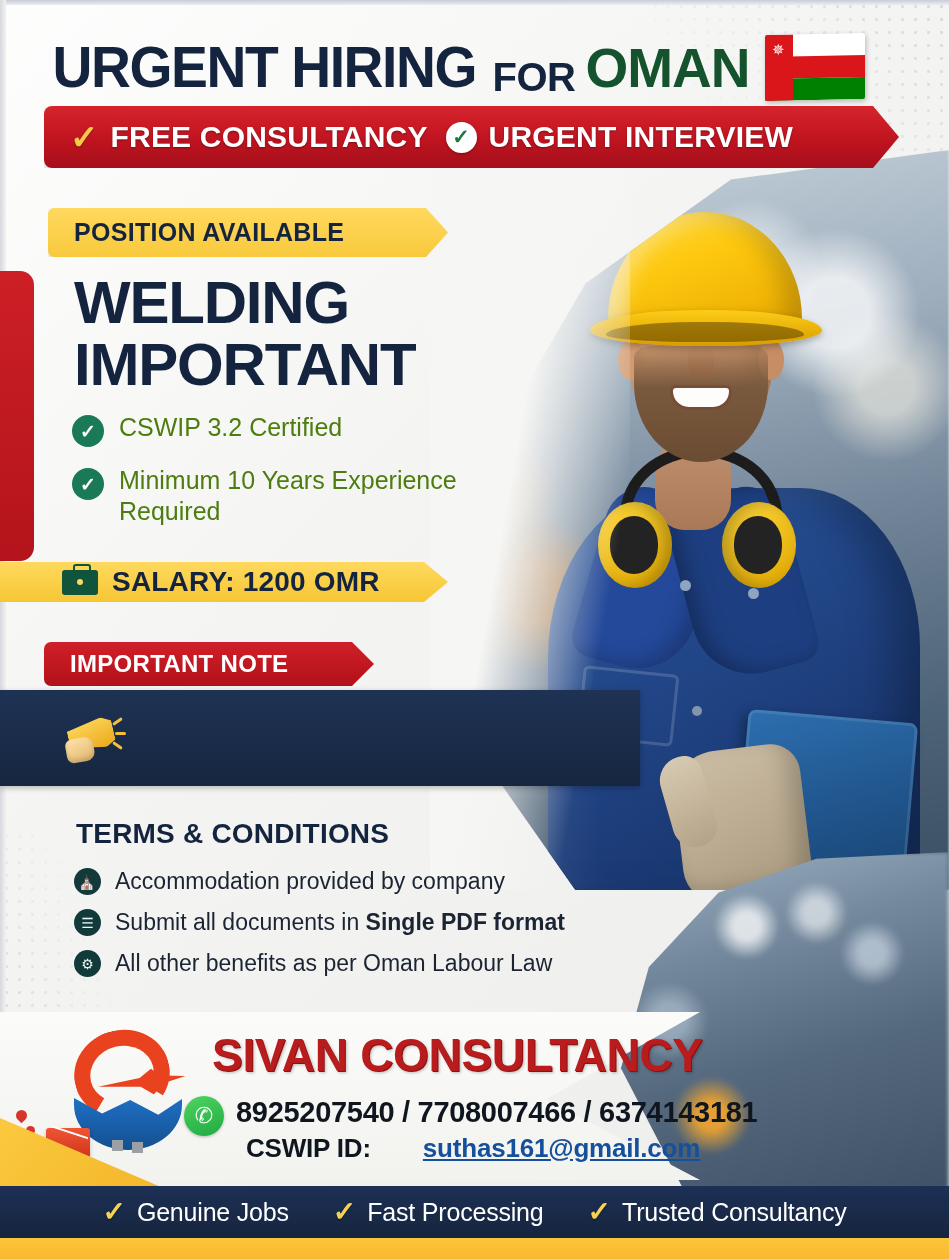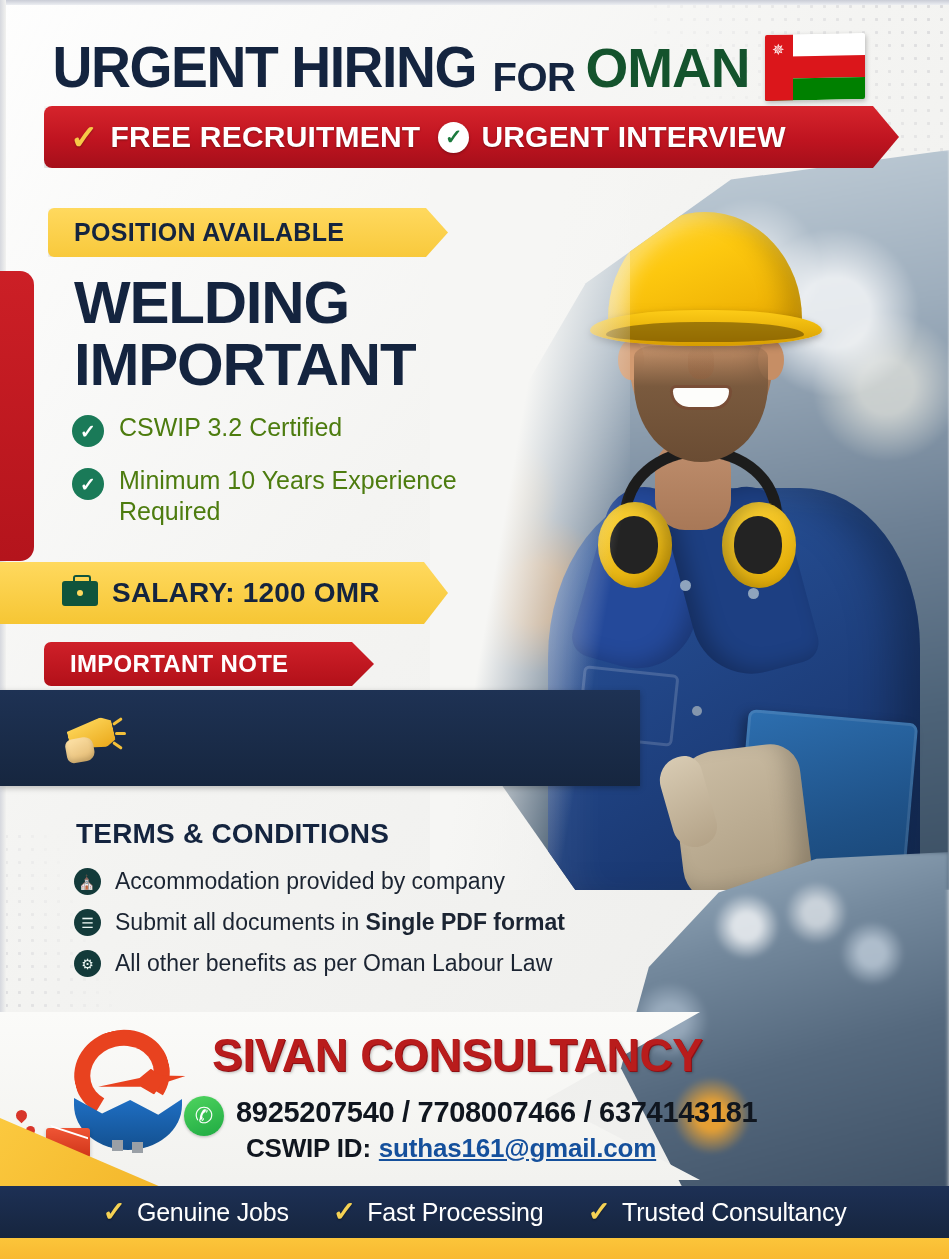--- a/index.html
+++ b/index.html
@@ -214,21 +214,21 @@
   .req{ display:flex; align-items:flex-start; gap:15px; margin-bottom:18px; }
   .req .ic{
     width:32px;height:32px;border-radius:50%;background:#1a7a58;flex:none;
     display:flex;align-items:center;justify-content:center;color:#fff;font-size:19px;font-weight:700;
     margin-top:3px;
   }
   .req .tx{ font-size:25px; color:#4d7c0f; line-height:1.25; }
 
   
   .salary{
-    position:absolute; left:0px; top:562px; width:448px; height:62px;
+    position:absolute; left:0px; top:562px; width:448px; height:40px;
     background:linear-gradient(180deg,#ffd95e,#f6c634);
     clip-path: polygon(0 0, calc(100% - 24px) 0, 100% 50%, calc(100% - 24px) 100%, 0 100%);
     display:flex; align-items:center; gap:14px; padding-left:62px;
   }
   .brief{
     width:36px;height:25px;background:#10543c;border-radius:3px;position:relative;flex:none;
   }
   .brief:before{content:"";position:absolute;left:11px;top:-6px;width:14px;height:6px;border:2px solid #10543c;border-bottom:none;border-radius:3px 3px 0 0;}
   .brief:after{content:"";position:absolute;left:15px;top:9px;width:6px;height:6px;background:#ffd95e;border-radius:50%;}
   .salary span{ font-size:28px; font-weight:700; color:#14243f; letter-spacing:.2px; }
@@ -351,21 +351,21 @@
   }
   .phones{
     position:absolute; left:236px; top:1096px;
     font-size:29px; font-weight:700; color:#10161f; letter-spacing:-.3px;
   }
   .emailrow{
     position:absolute; left:246px; top:1133px;
     font-size:26px; font-weight:700; color:#10161f; letter-spacing:-.2px;
     display:flex; gap:8px; align-items:baseline;
   }
-  .emailrow .addr{ color:#15509c; text-decoration:underline; font-weight:700; }
+  .emailrow .addr{ color:#15509c; text-decoration:underline; font-weight:700;margin-left:44px; }
 
   .corner-tri{
     position:absolute; left:0; top:1118px; width:168px; height:72px;
     background:linear-gradient(135deg,#fbc93f,#f3b62a);
     clip-path:polygon(0 0, 0 100%, 100% 100%);
   }
 
   
   .bottom-bar{
     position:absolute; left:0; top:1186px; width:949px; height:52px;
@@ -435,21 +435,21 @@
         <span class="b-red"></span>
         <span class="b-green"></span>
       <span class="hoist"></span>
         <span class="emblem">✵</span>
     </span>
   </div>
 
   <div class="ribbon">
     <span class="grp">
       <span class="chk-yellow">✓</span>
-      <span class="lbl">FREE RECRUITMENT</span>
+      <span class="lbl">FREE CONSULTANCY</span>
     </span>
     <span class="grp">
       <span class="chk-circle">✓</span>
       <span class="lbl">URGENT INTERVIEW</span>
     </span>
   </div>
 
   <div class="pos-tag">
     <span>POSITION AVAILABLE</span>
   </div>

